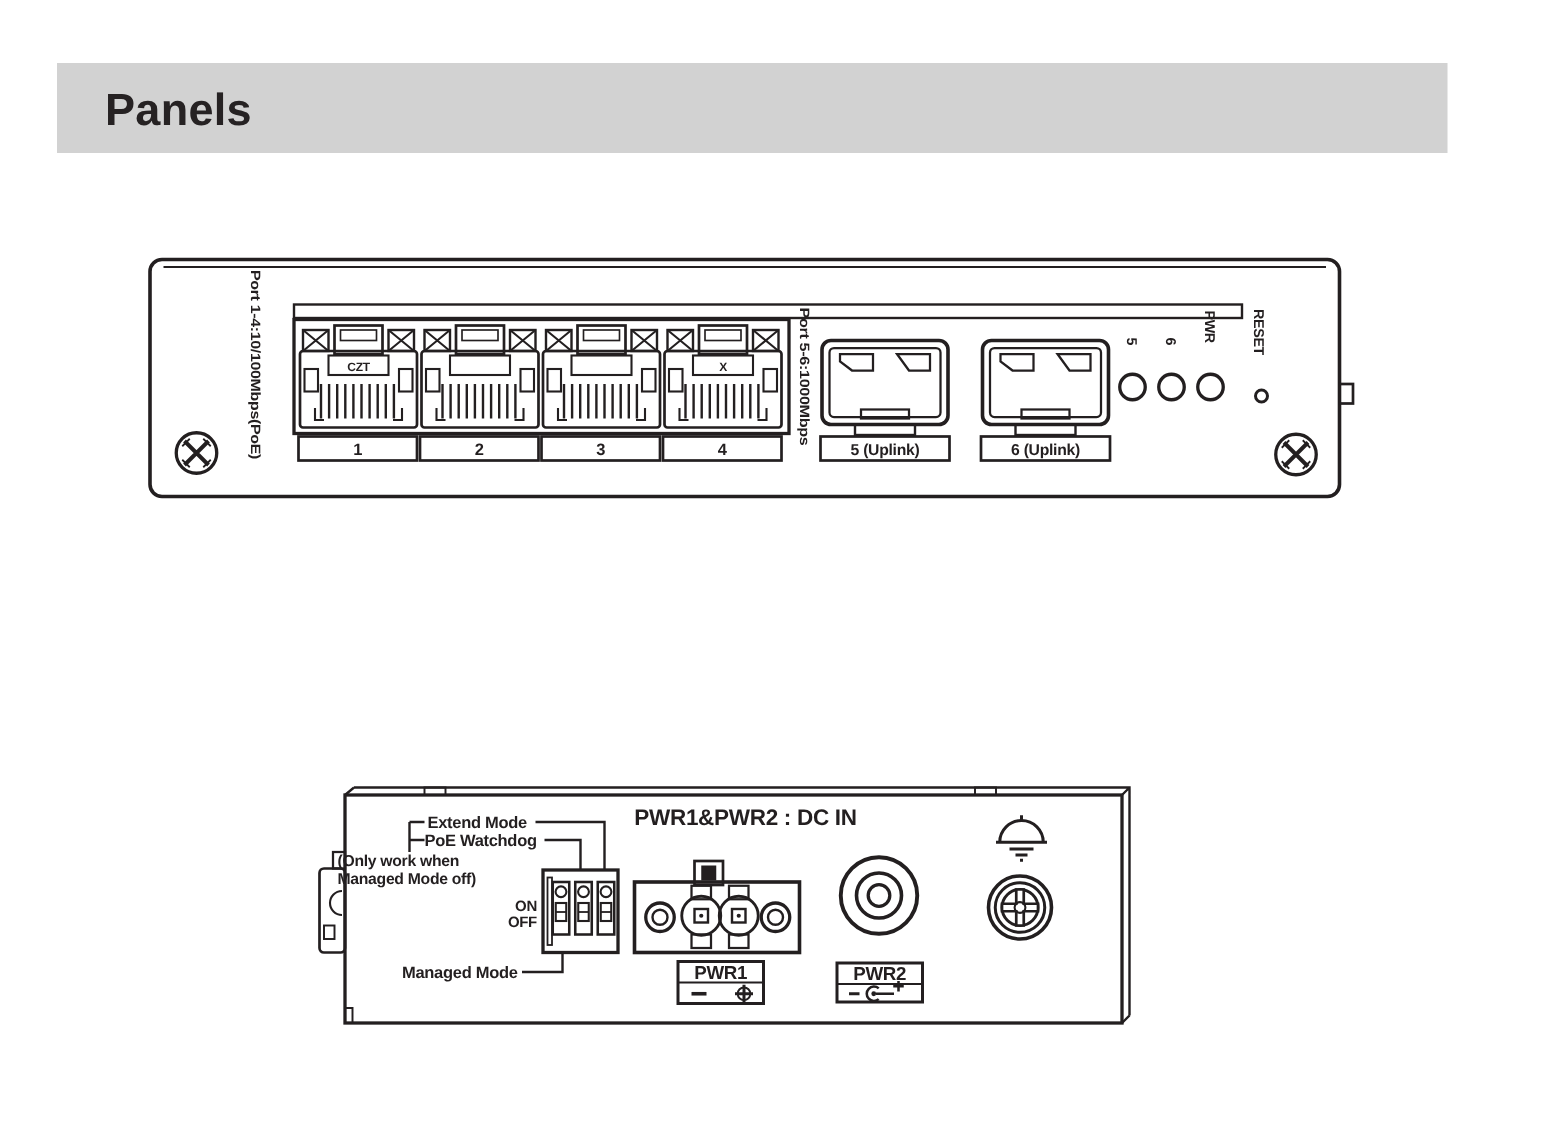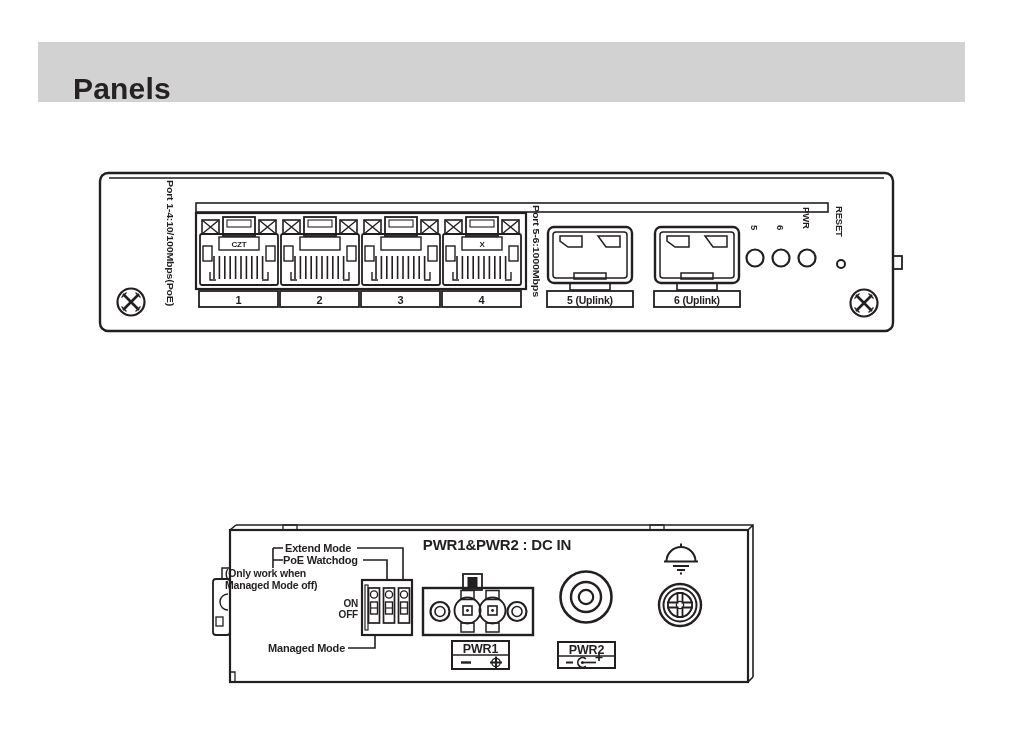--- a/index.html
+++ b/index.html
@@ -1,19 +1,19 @@
 <!DOCTYPE html>
 <html><head>
 <meta charset="utf-8">
 <style>
   html,body{margin:0;padding:0;background:#ffffff;}
   .page{position:relative;width:1036px;height:751px;background:#ffffff;overflow:hidden;
         font-family:"Liberation Sans",sans-serif;}
   .header-bar{position:absolute;left:38px;top:42px;width:927px;height:60px;background:#d2d2d2;}
-  .header-bar h1{margin:15px;padding:15px 0 0 20px;font-size:30px;font-weight:700;color:#262223;letter-spacing:.2px;
+  .header-bar h1{margin:0;padding:15px 0 0 32px;font-size:30px;font-weight:700;color:#262223;letter-spacing:.2px;
                  font-family:"Liberation Sans",sans-serif;}
   svg{position:absolute;overflow:visible;}
   svg text{font-family:"Liberation Sans",sans-serif;font-weight:700;fill:#231f20;letter-spacing:-.2px;}
   .ink{stroke:#231f20;fill:none;}
 </style>
 </head>
 <body>
 
 <div class="page">
 

